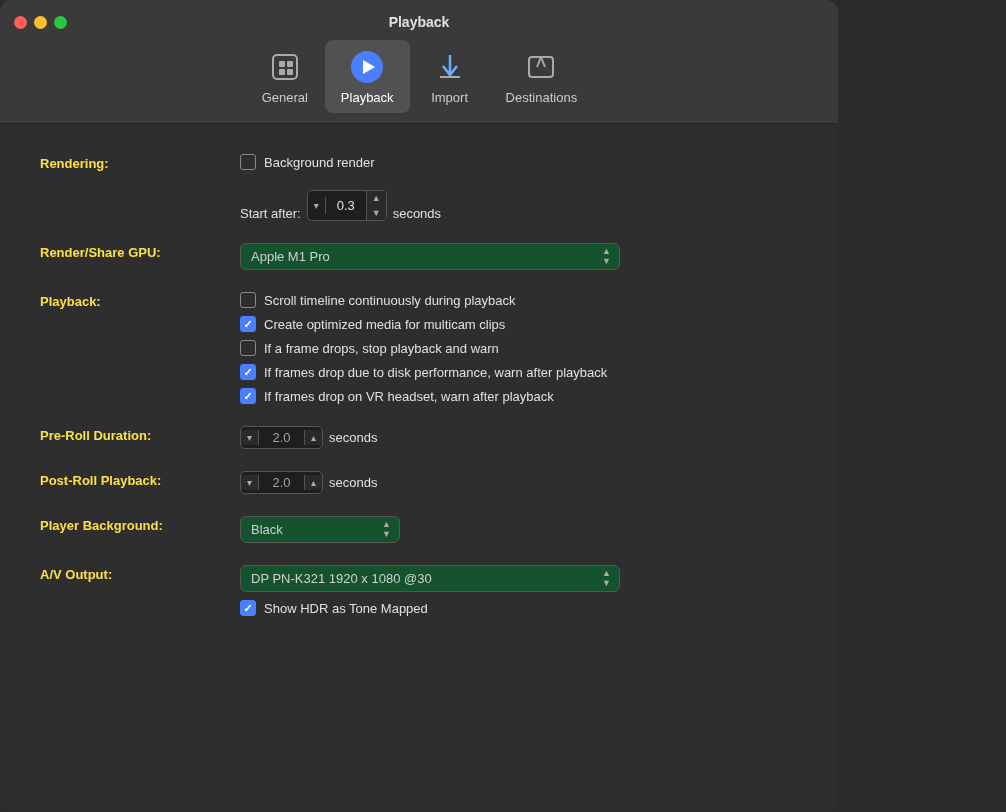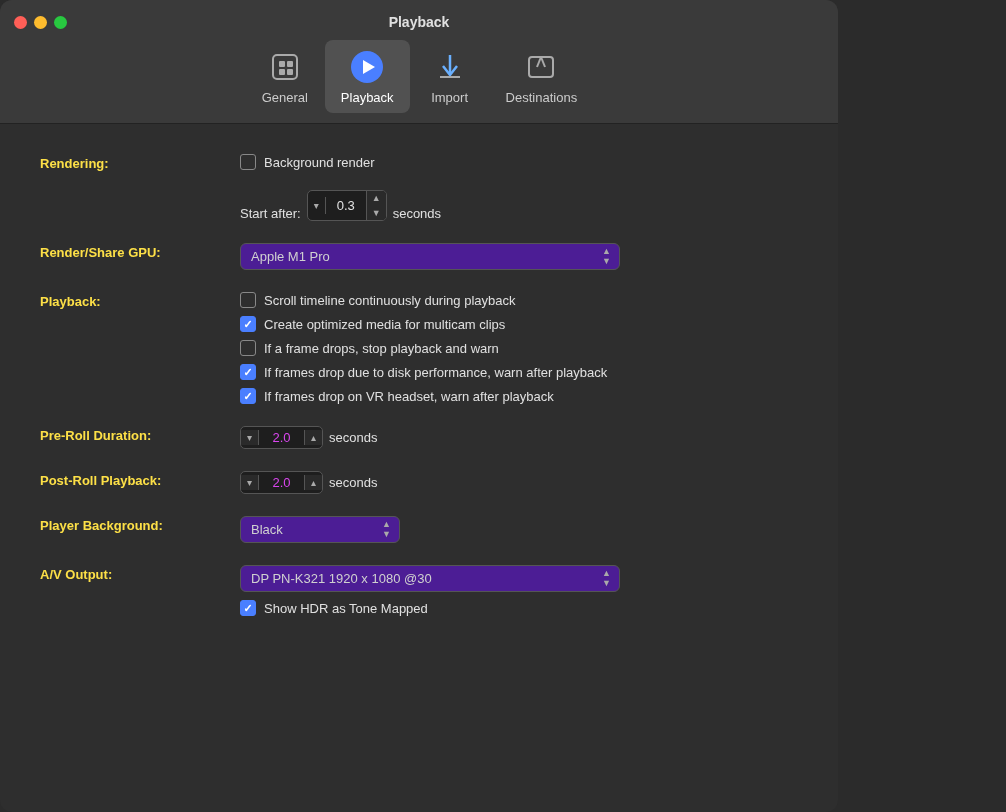--- a/index.html
+++ b/index.html
@@ -205,21 +205,21 @@
       display: flex;
       align-items: center;
       padding: 3px 6px;
       color: #aaa;
       font-size: 10px;
       border-right: 1px solid #555;
     }
 
     
     .dropdown {
-      background: #4c1d95;
+      background: #14532d;
       border: 1px solid #555;
       border-radius: 6px;
       padding: 5px 32px 5px 10px;
       font-size: 13px;
       color: #d0d0d0;
       position: relative;
       display: flex;
       align-items: center;
       min-width: 200px;
       cursor: pointer;
@@ -274,21 +274,21 @@
       color: #aaa;
       font-size: 10px;
       cursor: pointer;
       background: #2a2a2a;
       border-right: 1px solid #555;
     }
 
     .duration-value {
       padding: 3px 12px;
       font-size: 13px;
-      color: #d946ef;
+      color: #a3a3a3;
       min-width: 45px;
       text-align: center;
     }
 
     .duration-arrow-up {
       padding: 2px 6px;
       color: #aaa;
       font-size: 10px;
       cursor: pointer;
       background: #2a2a2a;

